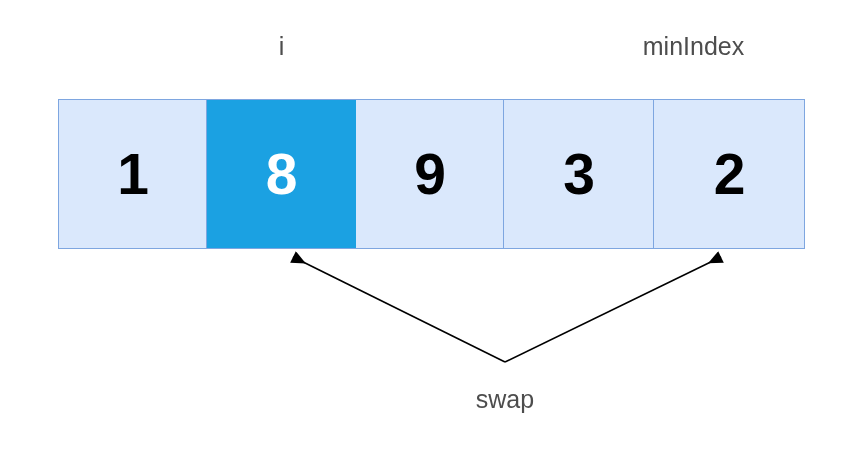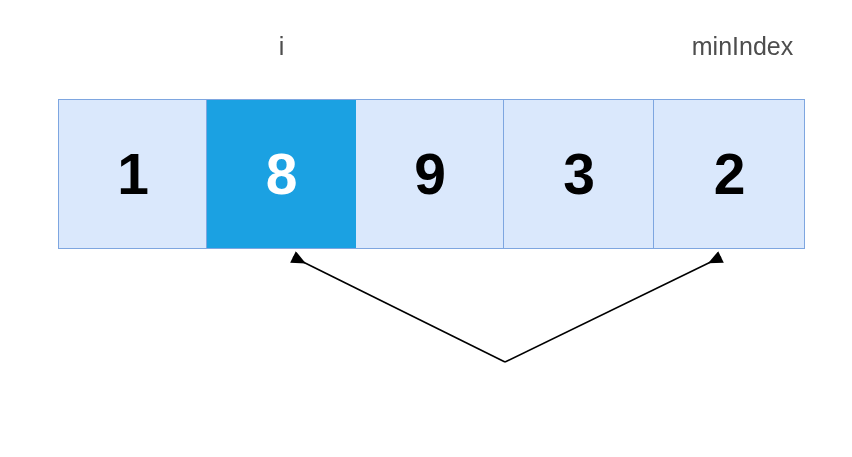--- a/index.html
+++ b/index.html
@@ -32,21 +32,21 @@
     line-height: 1;
     white-space: nowrap;
     text-align: center;
   }
   #label-i {
     left: 207px;
     top: 34px;
     width: 149px;
   }
   #label-minindex {
-    left: 667px;
+    left: 618px;
     top: 34px;
     width: 151px;
   }
 
   
   #array-container {
     position: absolute;
     left: 58px;
     top: 99px;
     width: 747px;
@@ -151,14 +151,15 @@
       <marker id="arrowhead-right" markerWidth="10" markerHeight="8" refX="9" refY="4" orient="auto" markerUnits="strokeWidth">
         <path d="M 9 0 L 9 8 L 0 4 z" fill="#000000"></path>
       </marker>
     </defs>
 
     <path d="M 505 362 L 293 257" fill="none" stroke="#000000" stroke-width="1.6" marker-end="url(#arrowhead-left)"></path>
 
     <path d="M 505 362 L 721 257" fill="none" stroke="#000000" stroke-width="1.6" marker-end="url(#arrowhead-right)"></path>
   </svg>
 
+  <div id="label-swap">swap</div>
 
 </div>
 
 </body></html>

